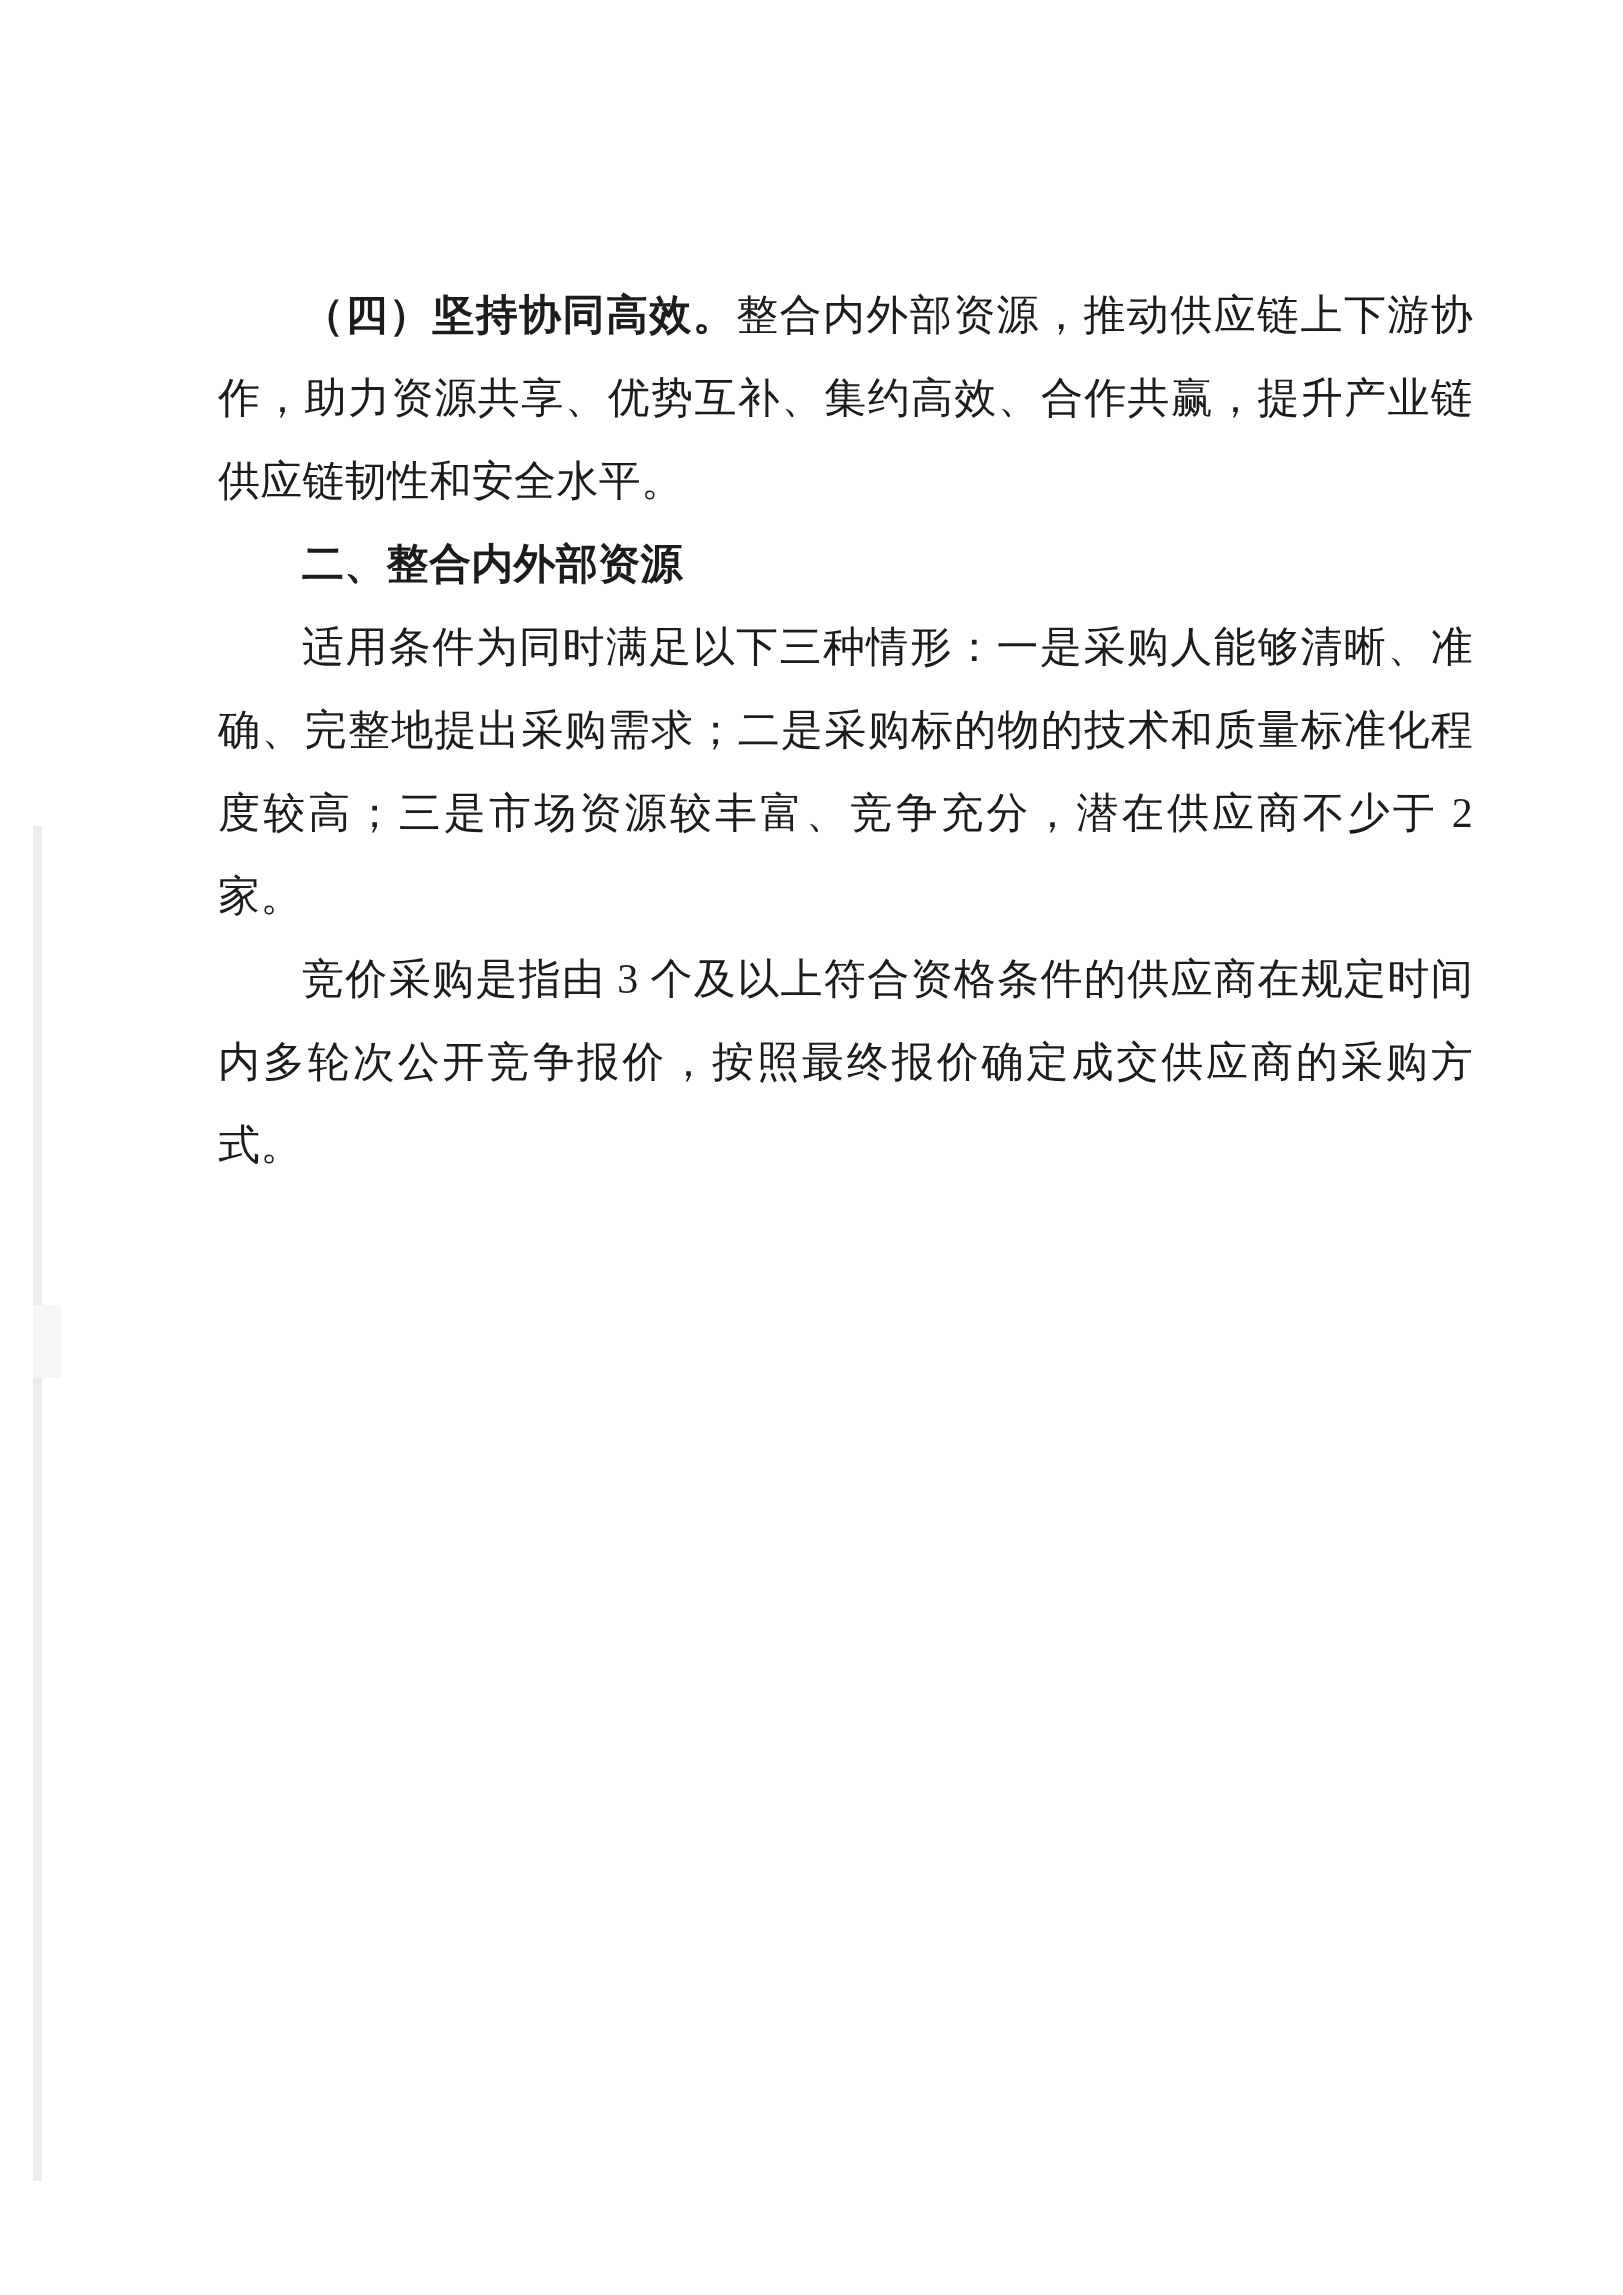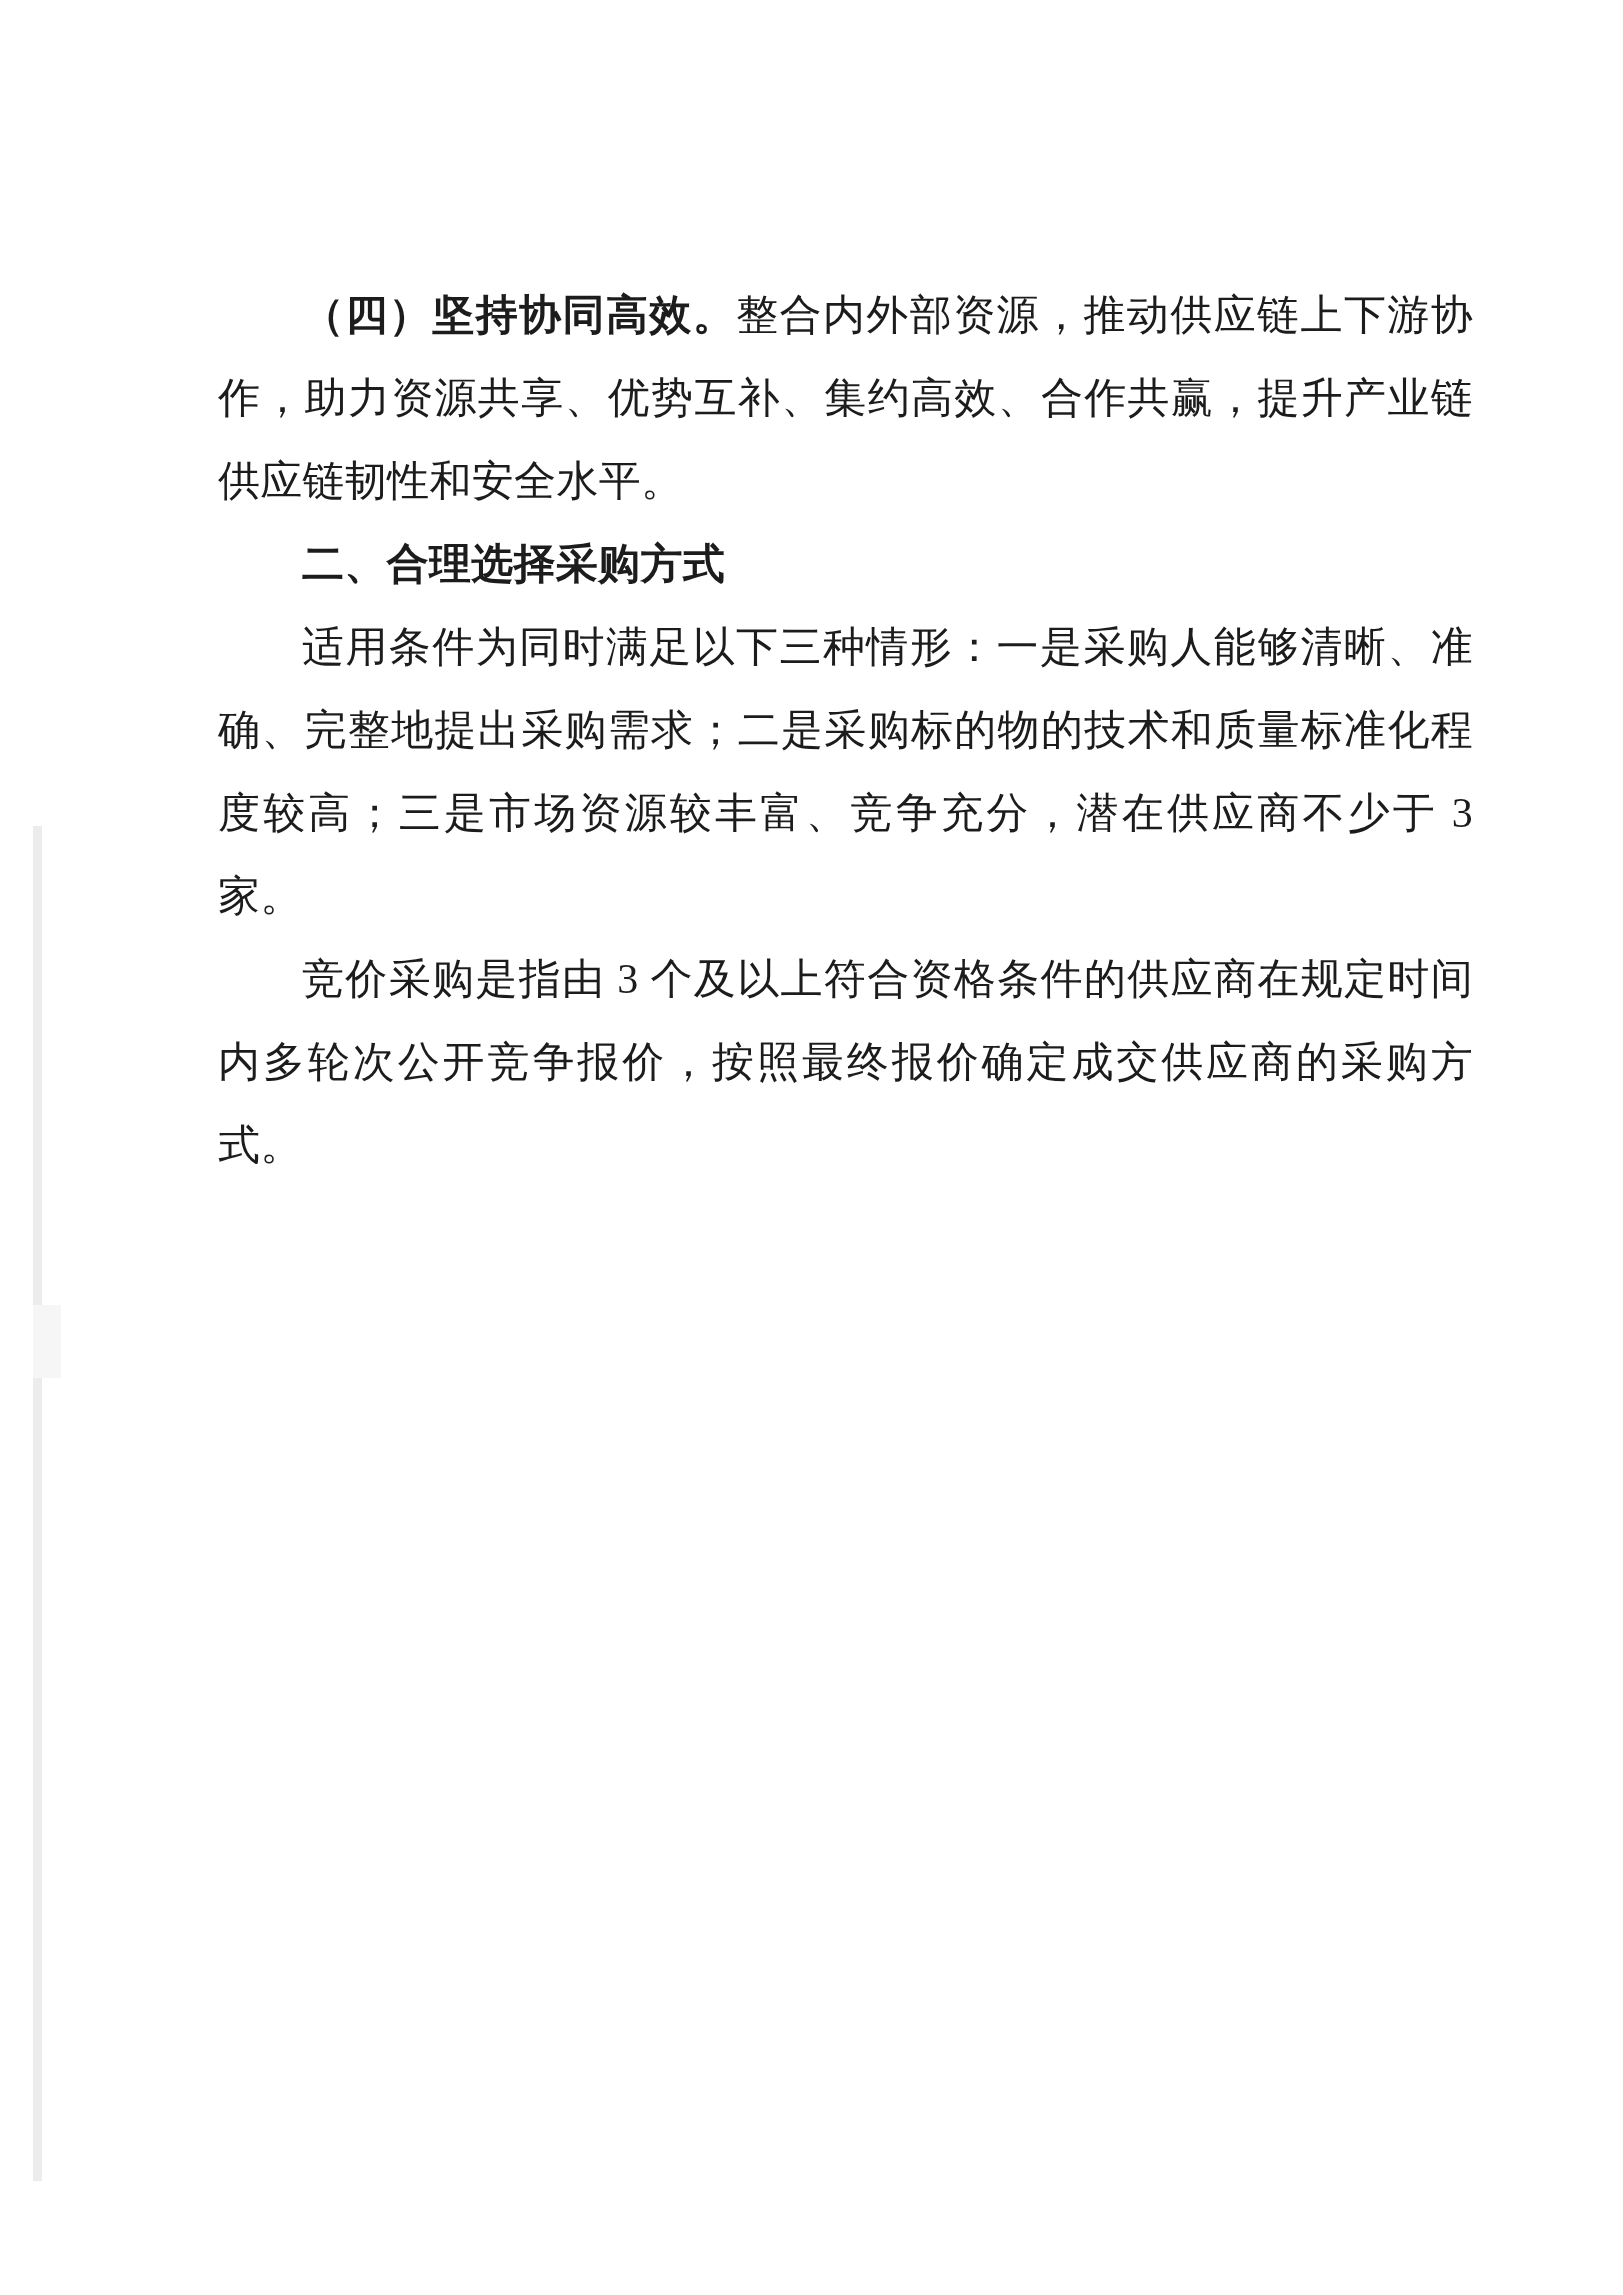--- a/index.html
+++ b/index.html
@@ -59,24 +59,24 @@
 </head>
 <body>
 
 <div class="page">
   <div class="scan-strip"></div>
   <div class="scan-blotch"></div>
 
   <div class="text-block">
     <p><span class="lead">（四）坚持协同高效。</span><span>整合内外部资源，推动供应链上下游协作，助力资源共享、优势互补、集约高效、合作共赢，提升产业链供应链韧性和安全水平。</span></p>
 
-    <p class="heading"><span>二、合理选择采购方式</span></p>
+    <p class="heading"><span>二、整合内外部资源</span></p>
 
 
 
 
-    <p><span>适用条件为同时满足以下三种情形：一是采购人能够清晰、准确、完整地提出采购需求；二是采购标的物的技术和质量标准化程度较高；三是市场资源较丰富、竞争充分，潜在供应商不少于 3 家。</span></p>
+    <p><span>适用条件为同时满足以下三种情形：一是采购人能够清晰、准确、完整地提出采购需求；二是采购标的物的技术和质量标准化程度较高；三是市场资源较丰富、竞争充分，潜在供应商不少于 2 家。</span></p>
 
 
     <p><span>竞价采购是指由 3 个及以上符合资格条件的供应商在规定时间内多轮次公开竞争报价，按照最终报价确定成交供应商的采购方式。</span></p>
   </div>
 </div>
 
 
 </body></html>

